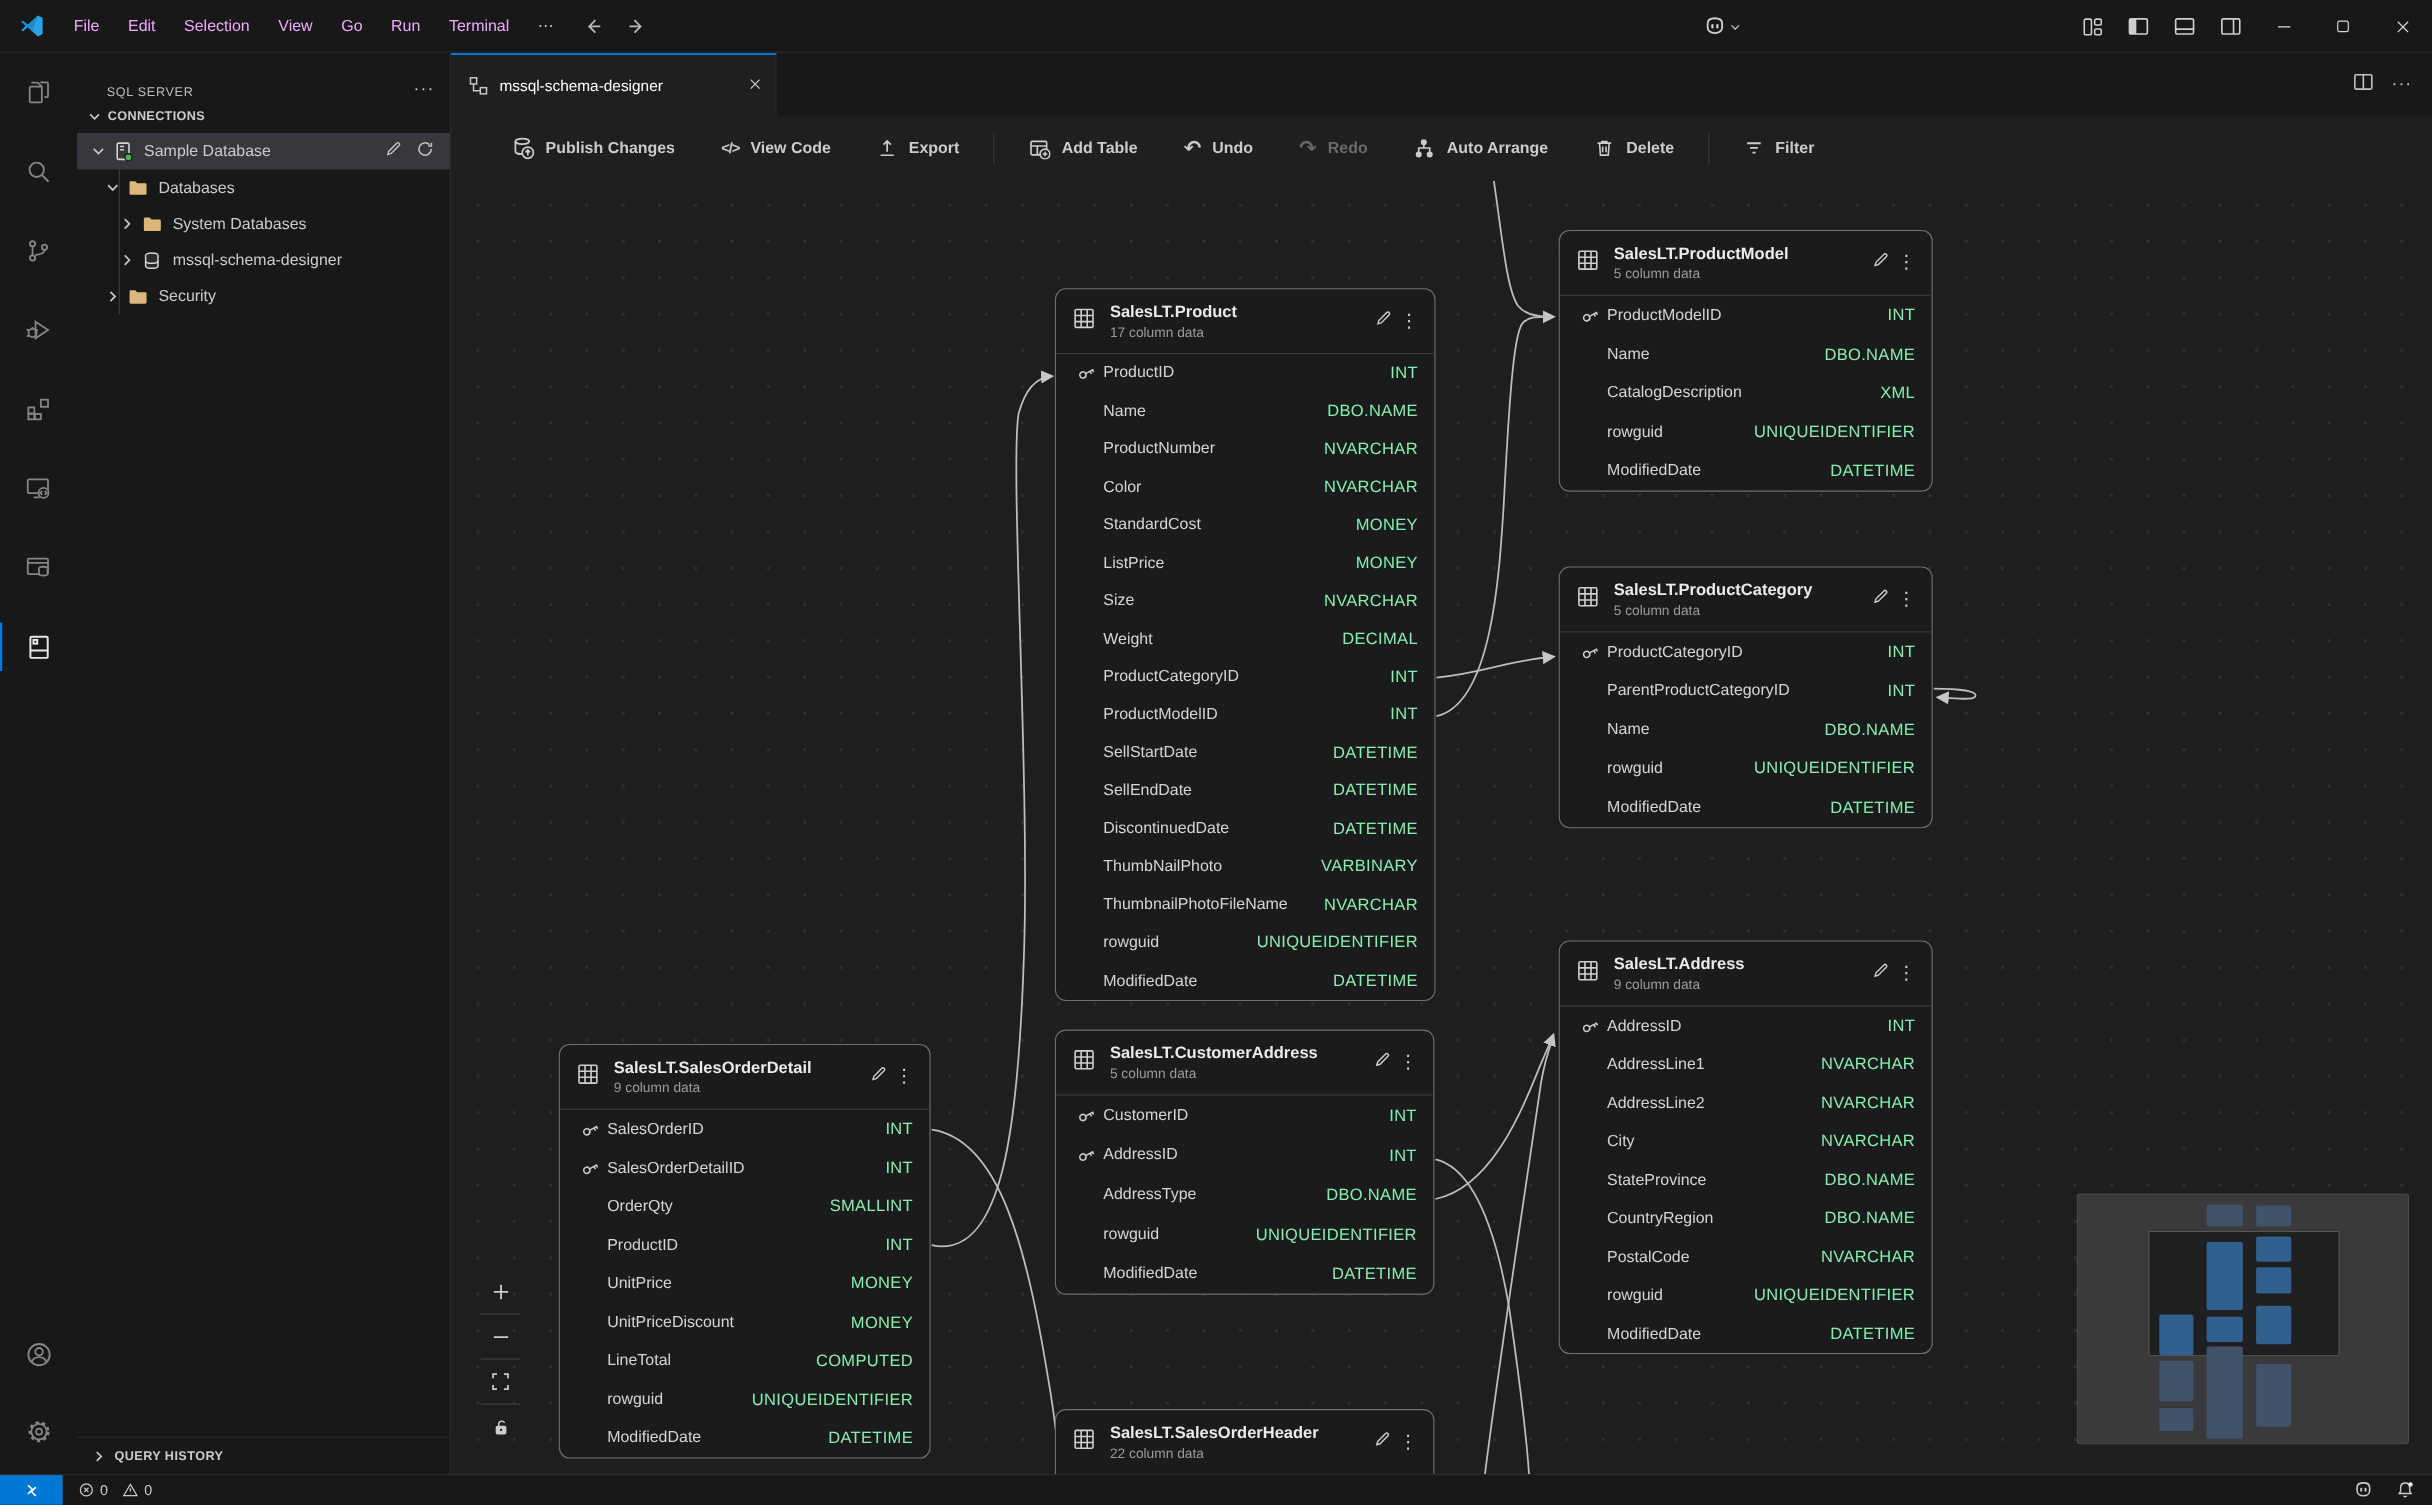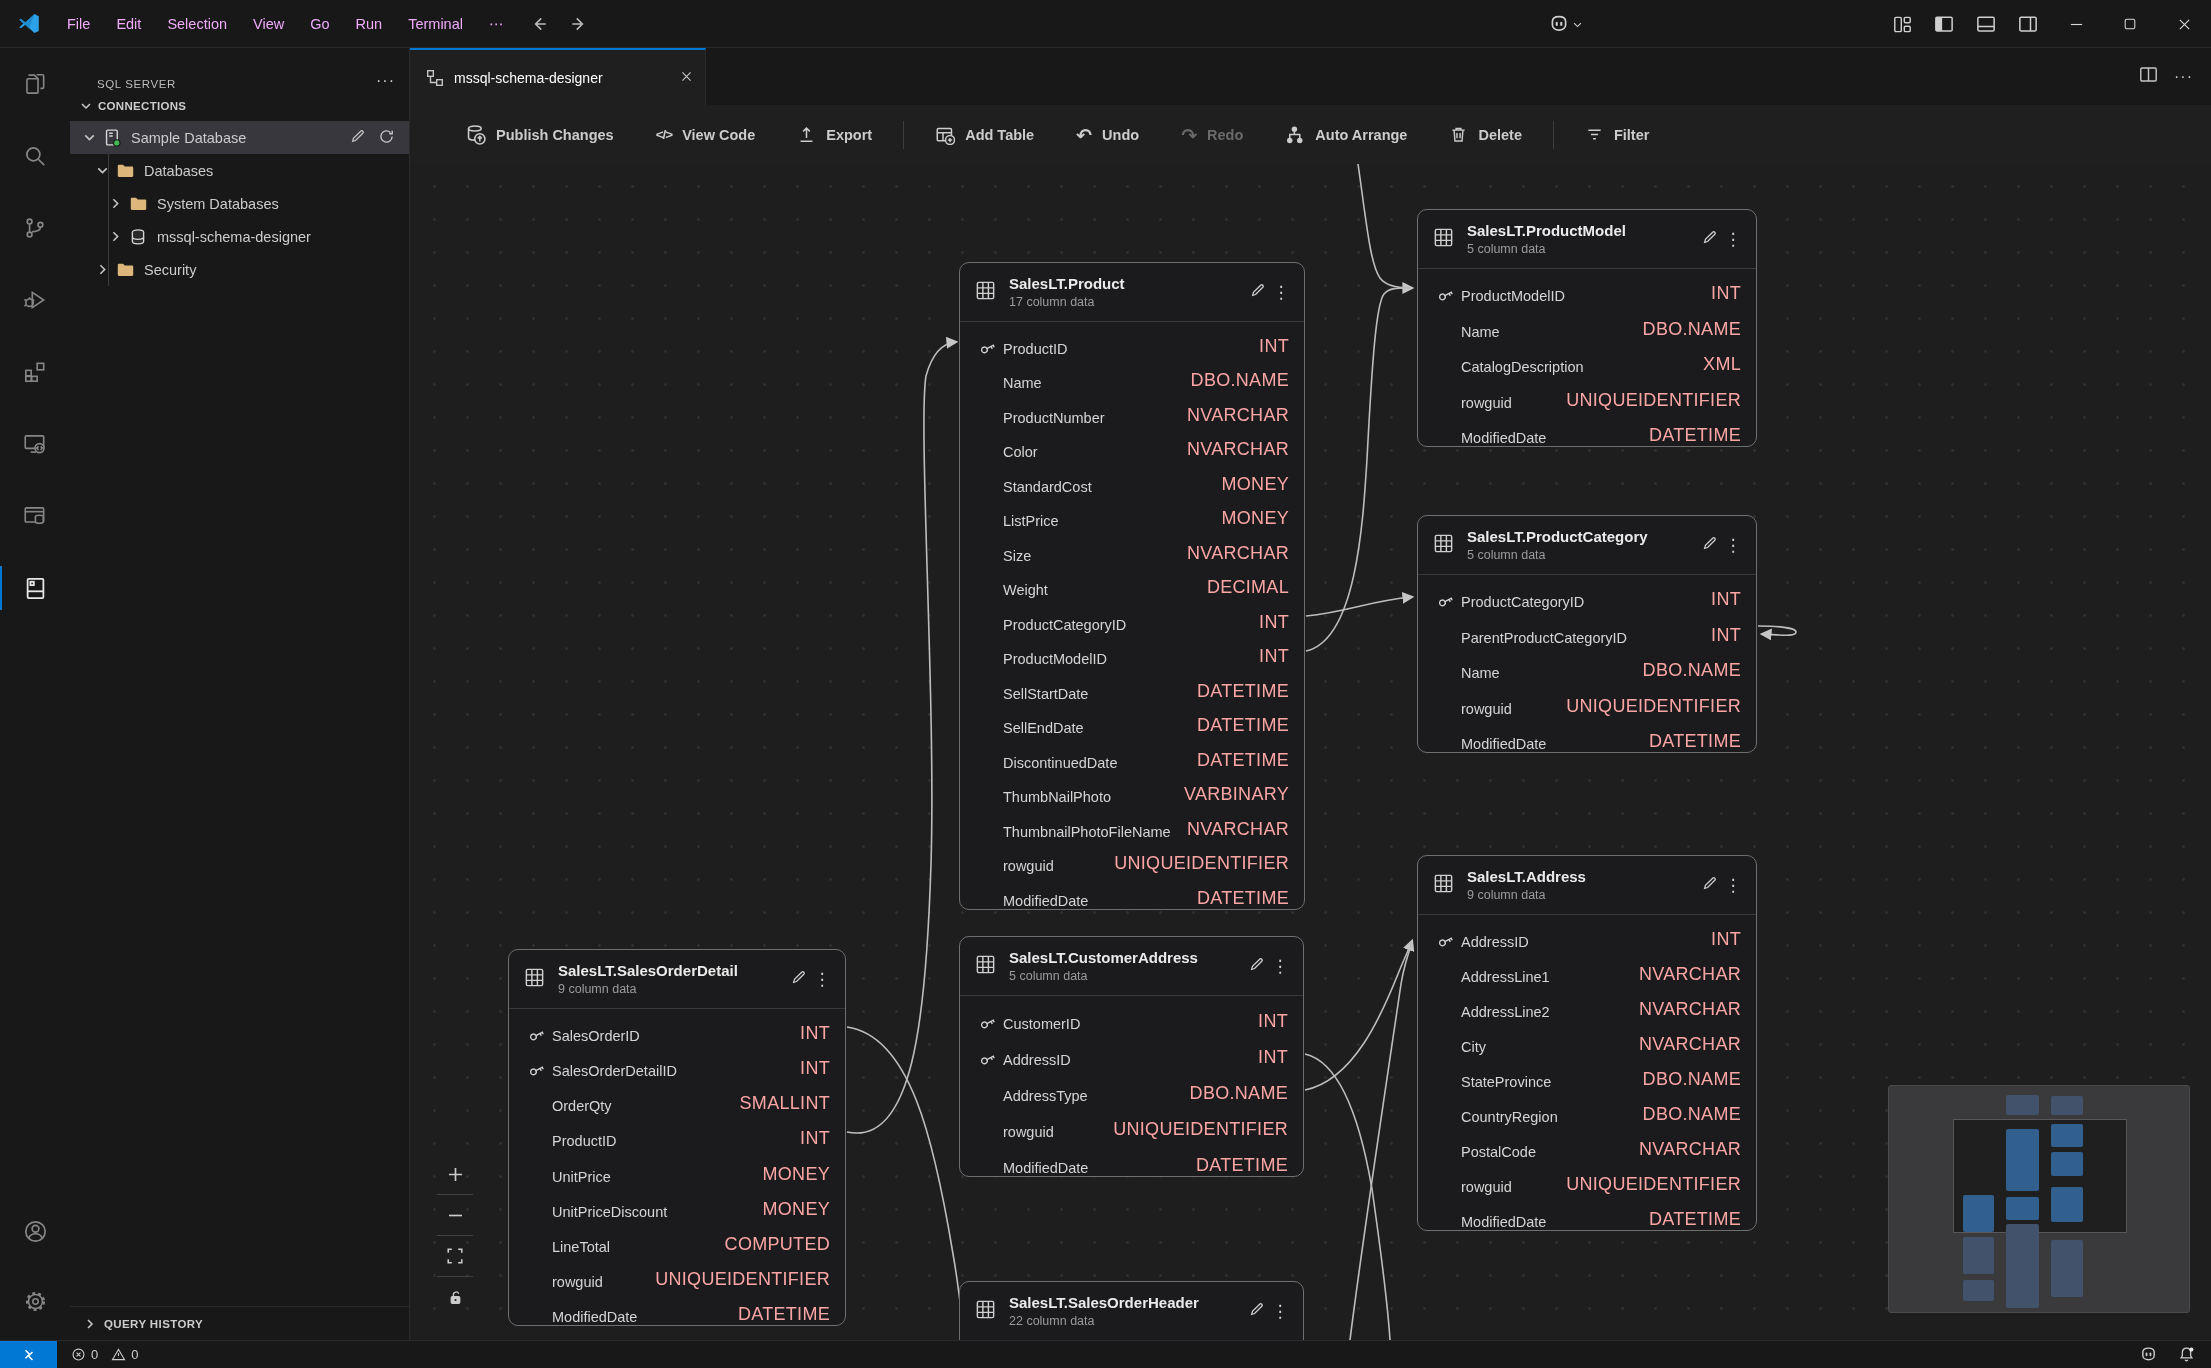--- a/index.html
+++ b/index.html
@@ -68,24 +68,24 @@
     background-image:radial-gradient(circle,#2f2f2f 1.3px,transparent 1.5px); background-size:33px 33px; background-position:8px 6px; }
   #edge-layer { position:absolute; inset:0; z-index:1; pointer-events:none; }
   .table-card { position:absolute; background:#1b1b1d; border:1px solid #6f6f6f; border-radius:10px; z-index:2; overflow:hidden; }
   .card-header { height:59px; border-bottom:1px solid #3a3a3a; display:flex; align-items:center; padding:0 12px 0 15px; }
   .card-grid-icon { color:#d0d0d0; margin-right:13px; flex:0 0 auto; }
   .card-titles { line-height:1.3; }
   .card-title { font-weight:700; font-size:15px; color:#ebebeb; white-space:nowrap; }
   .card-sub { font-size:12.5px; color:#9b9b9b; margin-top:1px; }
   .card-actions { margin-left:auto; display:flex; align-items:center; gap:4px; color:#d0d0d0; }
   .card-actions .kebab { font-size:17px; width:22px; text-align:center; color:#d0d0d0; }
-  .col-row { display:flex; align-items:flex-end; padding-right:15px; }
+  .col-row { display:flex; align-items:center; padding-right:15px; }
   .key-slot { width:30px; margin-left:13px; display:flex; justify-content:center; flex:0 0 auto; }
   .col-name { font-size:14.5px; color:#d5d5d5; white-space:nowrap; }
-  .col-type { margin-left:auto; font-size:18px; color:#fca5a5; letter-spacing:.3px; white-space:nowrap; }
+  .col-type { margin-left:auto; font-size:15px; color:#86efac; letter-spacing:.3px; white-space:nowrap; }
 
   .zoom-col { position:absolute; left:24px; top:990px; width:42px; z-index:4; }
   .zoom-btn { height:40px; display:flex; align-items:center; justify-content:center; color:#cccccc; }
   .zoom-sep { height:1px; background:#414141; margin:0 3px; }
 
   .minimap { position:absolute; left:1478px; top:921px; width:302px; height:228px; background:#3a3a3c;
     border:1px solid #4a4a4c; border-radius:3px; z-index:4; }
   .mm-viewport { position:absolute; background:#1f1f20; border:1px solid #58585a; }
   .mm-block { position:absolute; border-radius:2px; }
 

